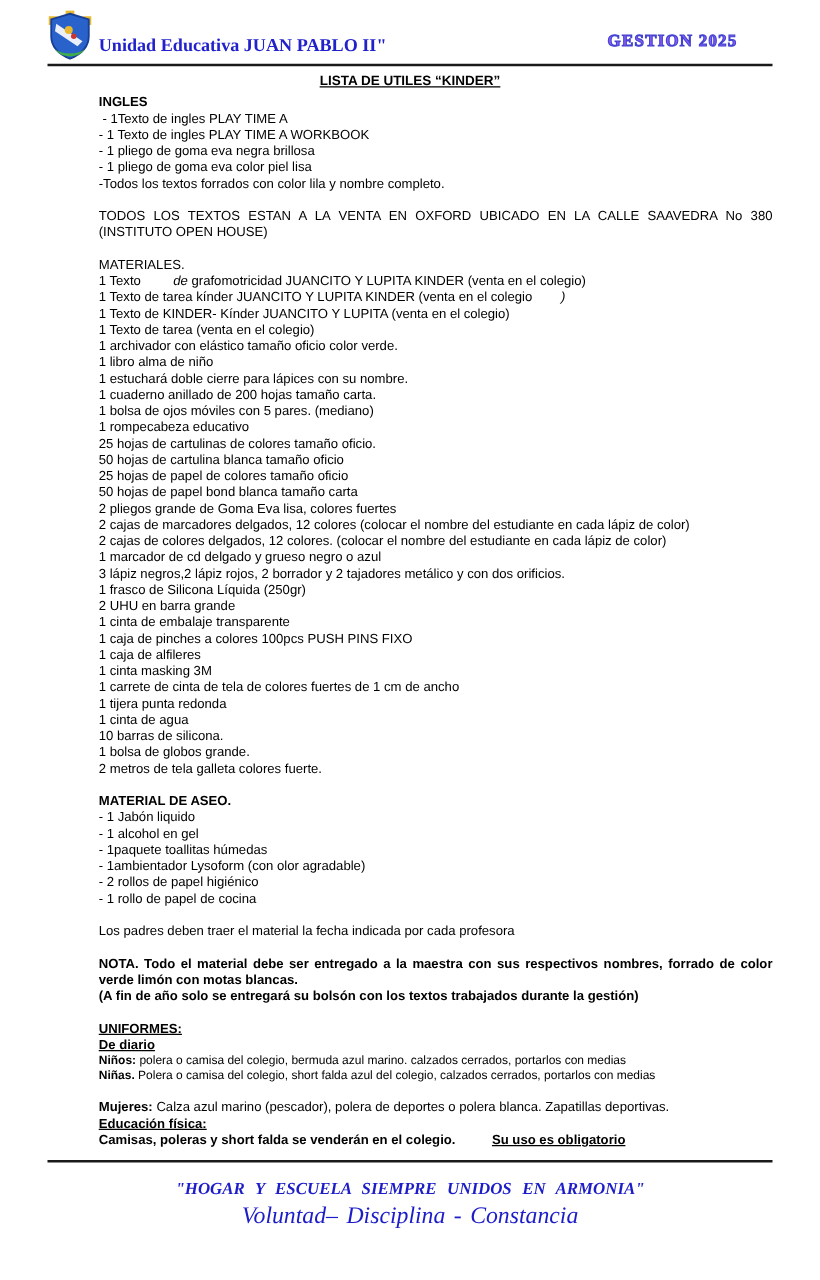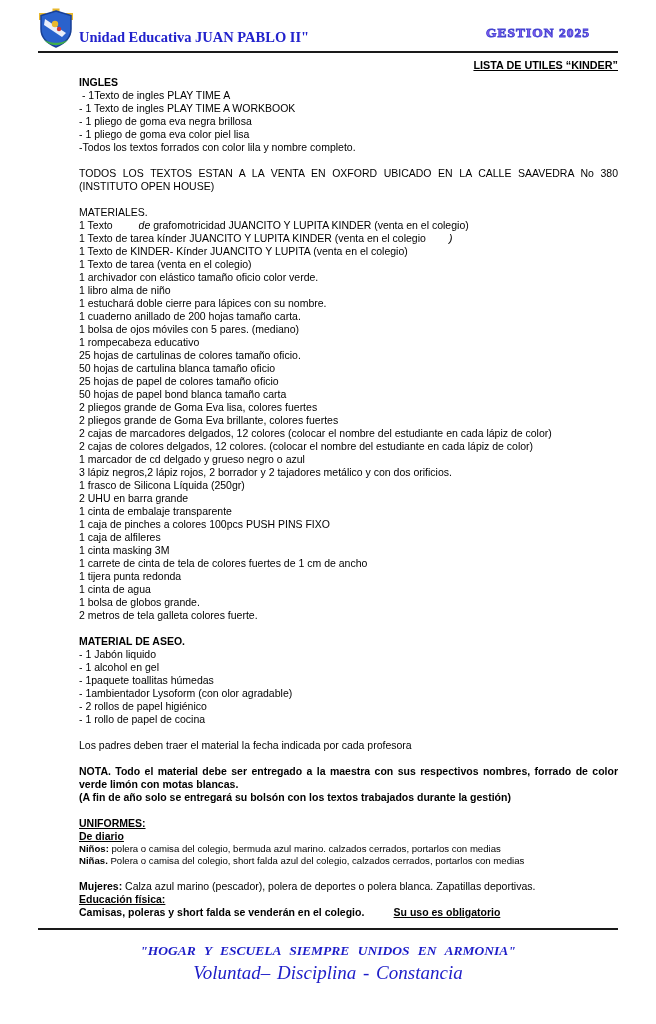--- a/index.html
+++ b/index.html
@@ -5,21 +5,21 @@
   html,body{margin:0;padding:0;background:#ffffff;}
   body{width:656px;height:1024px;font-family:"Liberation Sans",sans-serif;color:#000;overflow:hidden;}
   .page{box-sizing:border-box;width:656px;height:1024px;padding:8px 38px 0 38px;background:#fff;}
 
   .header{display:flex;align-items:flex-end;border-bottom:2px solid #1a1a1a;padding-bottom:3px;}
   .crest{flex:0 0 auto;margin-bottom:0;}
   .school{font-family:"Liberation Serif",serif;font-weight:bold;font-size:14.5px;color:#2222cc;margin-left:5px;margin-bottom:2px;white-space:nowrap;}
   .gestion{margin-left:auto;margin-right:28px;margin-bottom:7px;font-family:"Liberation Serif",serif;font-weight:bold;
            font-size:13.5px;letter-spacing:1px;color:#8b5cf6;-webkit-text-stroke:0.9px #4343d0;white-space:nowrap;}
 
-  .title{text-align:right;font-weight:bold;text-decoration:underline;font-size:10.8px;margin-top:6px;}
+  .title{text-align:center;font-weight:bold;text-decoration:underline;font-size:10.8px;margin-top:6px;}
 
   .content{margin-top:5px;}
   .ln{font-size:10.5px;line-height:13px;white-space:pre-wrap;padding-left:41px;}
   .ln.just{white-space:normal;text-align:justify;}
   .ln.sm{font-size:9.6px;line-height:12px;}
   .sp{height:13px;}
   .b{font-weight:bold;}
   .i{font-style:italic;margin-left:23px;}
   .u{text-decoration:underline;}
 
@@ -68,34 +68,34 @@
       <div class="ln"><span>1 libro alma de niño</span></div>
       <div class="ln"><span>1 estuchará doble cierre para lápices con su nombre.</span></div>
       <div class="ln"><span>1 cuaderno anillado de 200 hojas tamaño carta.</span></div>
       <div class="ln"><span>1 bolsa de ojos móviles con 5 pares. (mediano)</span></div>
       <div class="ln"><span>1 rompecabeza educativo</span></div>
       <div class="ln"><span>25 hojas de cartulinas de colores tamaño oficio.</span></div>
       <div class="ln"><span>50 hojas de cartulina blanca tamaño oficio</span></div>
       <div class="ln"><span>25 hojas de papel de colores tamaño oficio</span></div>
       <div class="ln"><span>50 hojas de papel bond blanca tamaño carta</span></div>
       <div class="ln"><span>2 pliegos grande de Goma Eva lisa, colores fuertes</span></div>
-      <div class="ln"><span>2 pliegos grande de Goma Eva brillante, colores fuertes</span></div>
       <div class="ln"><span>2 cajas de marcadores delgados, 12 colores (colocar el nombre del estudiante en cada lápiz de color)</span></div>
       <div class="ln"><span>2 cajas de colores delgados, 12 colores. (colocar el nombre del estudiante en cada lápiz de color)</span></div>
       <div class="ln"><span>1 marcador de cd delgado y grueso negro o azul</span></div>
       <div class="ln"><span>3 lápiz negros,2 lápiz rojos, 2 borrador y 2 tajadores metálico y con dos orificios.</span></div>
       <div class="ln"><span>1 frasco de Silicona Líquida (250gr)</span></div>
       <div class="ln"><span>2 UHU en barra grande</span></div>
       <div class="ln"><span>1 cinta de embalaje transparente</span></div>
       <div class="ln"><span>1 caja de pinches a colores 100pcs PUSH PINS FIXO</span></div>
       <div class="ln"><span>1 caja de alfileres</span></div>
       <div class="ln"><span>1 cinta masking 3M</span></div>
       <div class="ln"><span>1 carrete de cinta de tela de colores fuertes de 1 cm de ancho</span></div>
       <div class="ln"><span>1 tijera punta redonda</span></div>
       <div class="ln"><span>1 cinta de agua</span></div>
+      <div class="ln"><span>10 barras de silicona.</span></div>
       <div class="ln"><span>1 bolsa de globos grande.</span></div>
       <div class="ln"><span>2 metros de tela galleta colores fuerte.</span></div>
       <div class="sp"></div>
       <div class="ln"><span class="b">MATERIAL DE ASEO.</span></div>
       <div class="ln"><span>- 1 Jabón liquido</span></div>
       <div class="ln"><span>- 1 alcohol en gel</span></div>
       <div class="ln"><span>- 1paquete toallitas húmedas</span></div>
       <div class="ln"><span>- 1ambientador Lysoform (con olor agradable)</span></div>
       <div class="ln"><span>- 2 rollos de papel higiénico</span></div>
       <div class="ln"><span>- 1 rollo de papel de cocina</span></div>

